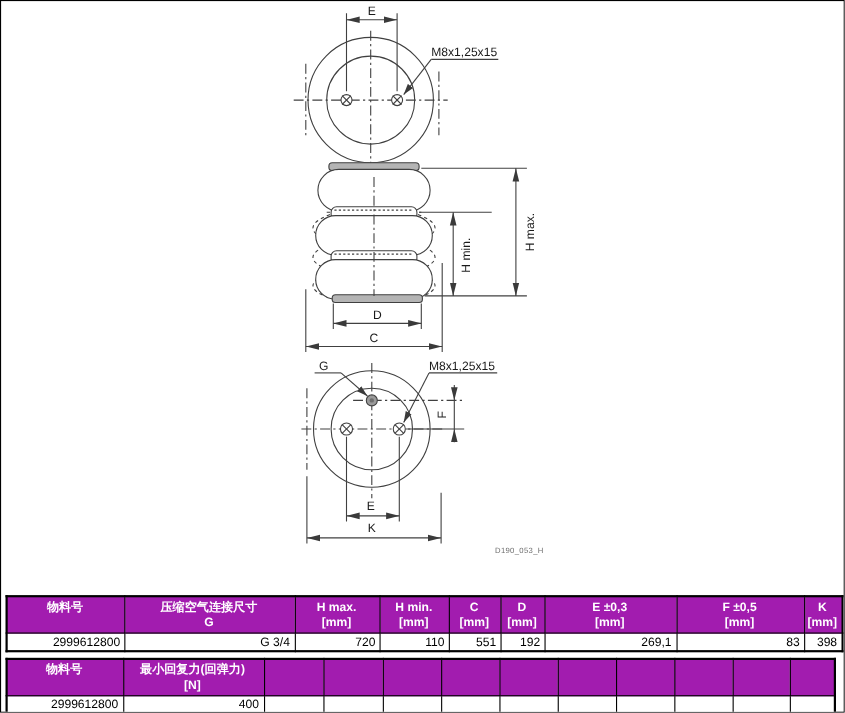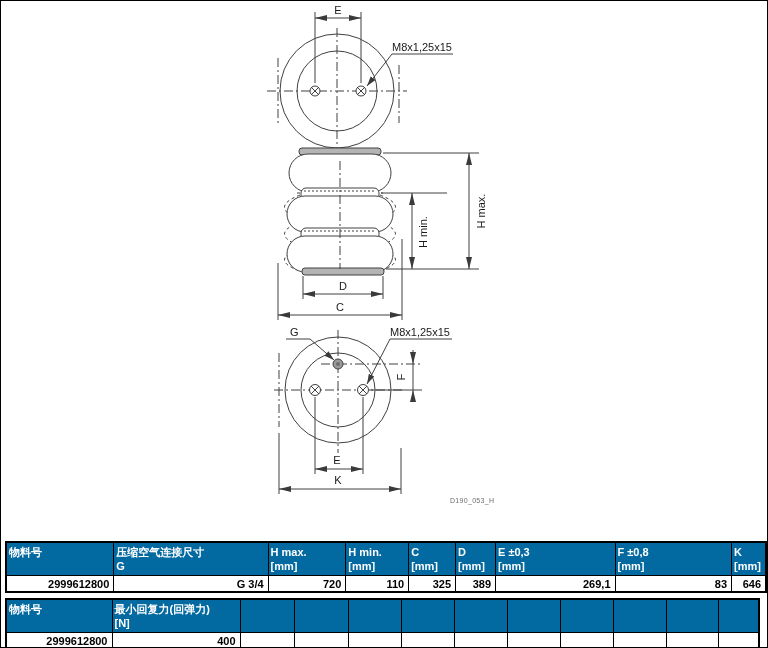--- a/index.html
+++ b/index.html
@@ -6,25 +6,25 @@
   body{font-family:"Liberation Sans", sans-serif;}
   .page{position:relative;width:768px;height:648px;border:1px solid #000;box-sizing:border-box;background:#fff;overflow:hidden;}
   svg text{font-family:"Liberation Sans", sans-serif;fill:#1a1a1a;}
   .dimtxt{font-size:11px;}
   .idtxt{font-size:7px;fill:#6e6e6e;letter-spacing:.3px;}
 
   table.data{border-collapse:collapse;table-layout:fixed;position:absolute;left:4px;background:#fff;}
   table.data, table.data th, table.data td{border:1px solid #000;}
   table.data{border:2px solid #000;}
   table.data th{
-    background:#0369a1;color:#fff;font-size:11px;font-weight:bold;
-    text-align:left;padding:1px 4px 1px 2px;height:30px;vertical-align:middle;line-height:14px;
+    background:#a21caf;color:#fff;font-size:11px;font-weight:bold;
+    text-align:center;padding:1px 4px 1px 2px;height:30px;vertical-align:middle;line-height:14px;
   }
   table.data td{
-    font-size:11px;font-weight:bold;color:#000;text-align:right;
+    font-size:11px;font-weight:normal;color:#000;text-align:right;
     padding:0 4px 0 2px;height:15px;vertical-align:middle;white-space:nowrap;overflow:hidden;
   }
   #t1{top:540px;}
   #t2{top:597px;}
 </style>
 </head>
 <body>
 
 <div class="page">
 
@@ -204,40 +204,40 @@
           </th>
           <th>
             <div>D</div>
             <div>[mm]</div>
           </th>
           <th>
             <div>E ±0,3</div>
             <div>[mm]</div>
           </th>
           <th>
-            <div>F ±0,8</div>
+            <div>F ±0,5</div>
             <div>[mm]</div>
           </th>
           <th>
             <div>K</div>
             <div>[mm]</div>
           </th>
         </tr>
       </thead>
       <tbody>
         <tr>
           <td>2999612800</td>
           <td>G 3/4</td>
           <td>720</td>
           <td>110</td>
-          <td>325</td>
-          <td>389</td>
+          <td>551</td>
+          <td>192</td>
           <td>269,1</td>
           <td>83</td>
-          <td>646</td>
+          <td>398</td>
         </tr>
       </tbody>
     </table>
 
   
   <table id="t2" class="data">
       <colgroup>
         <col style="width: 106px;">
         <col style="width: 128px;">
         <col style="width: 54px;">

